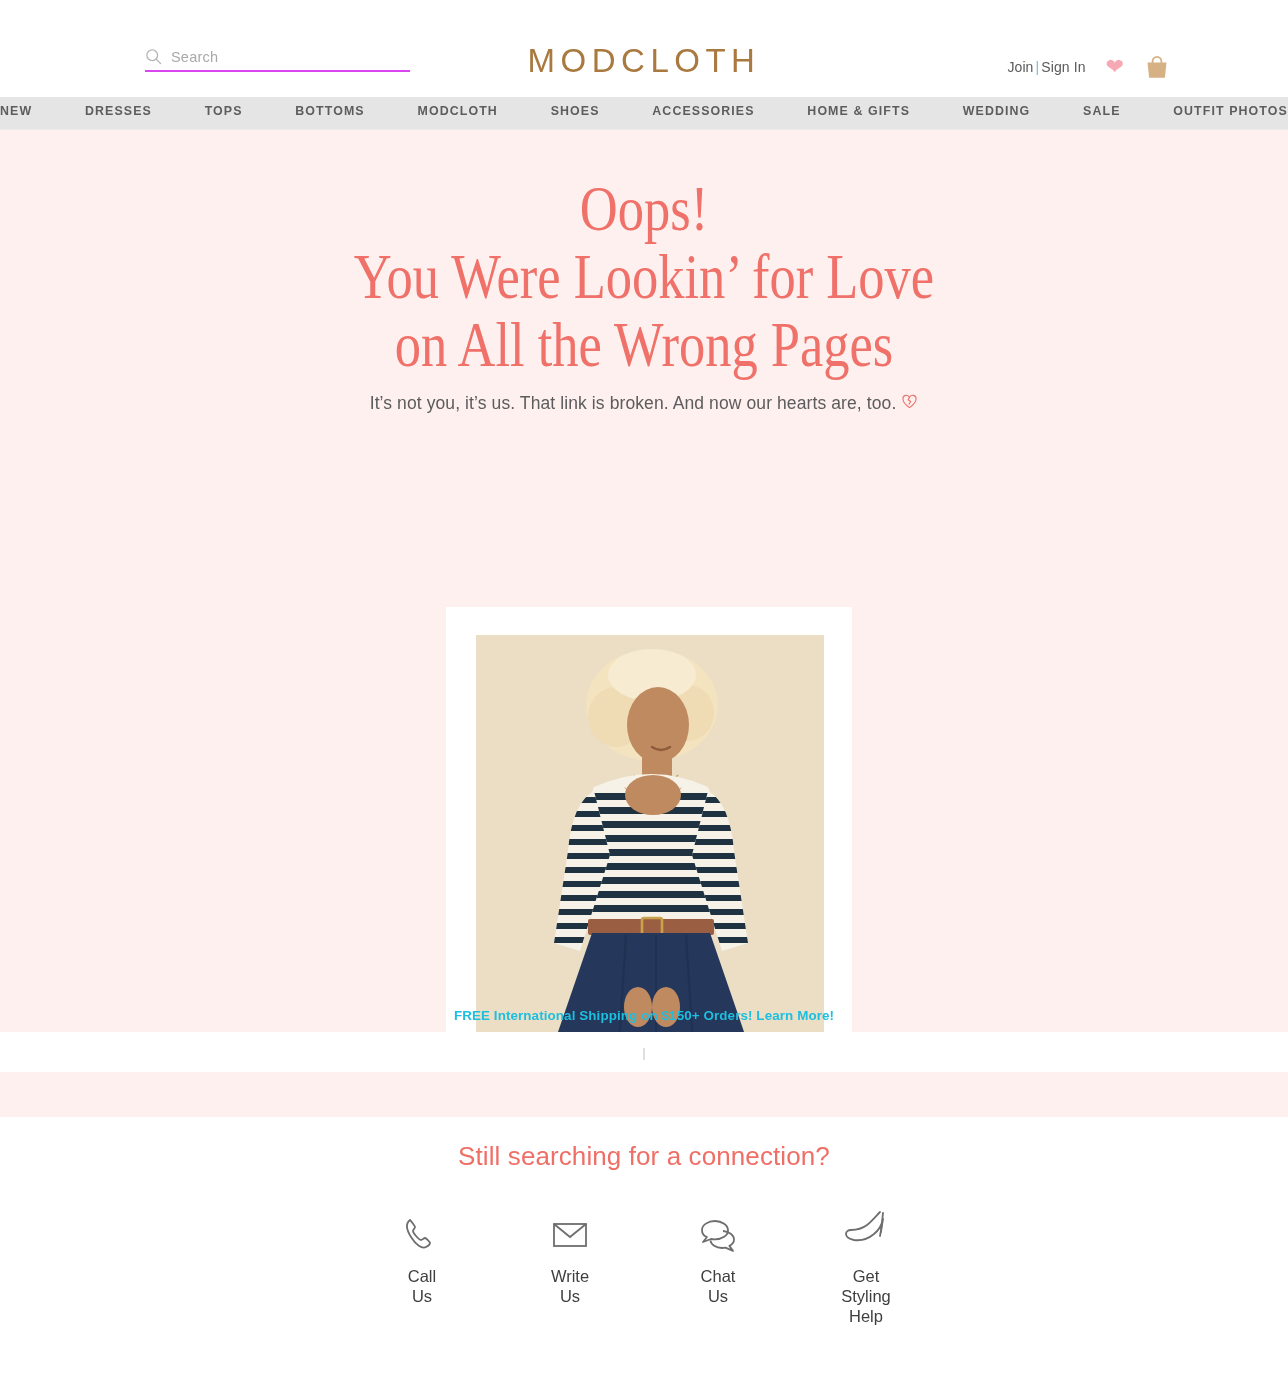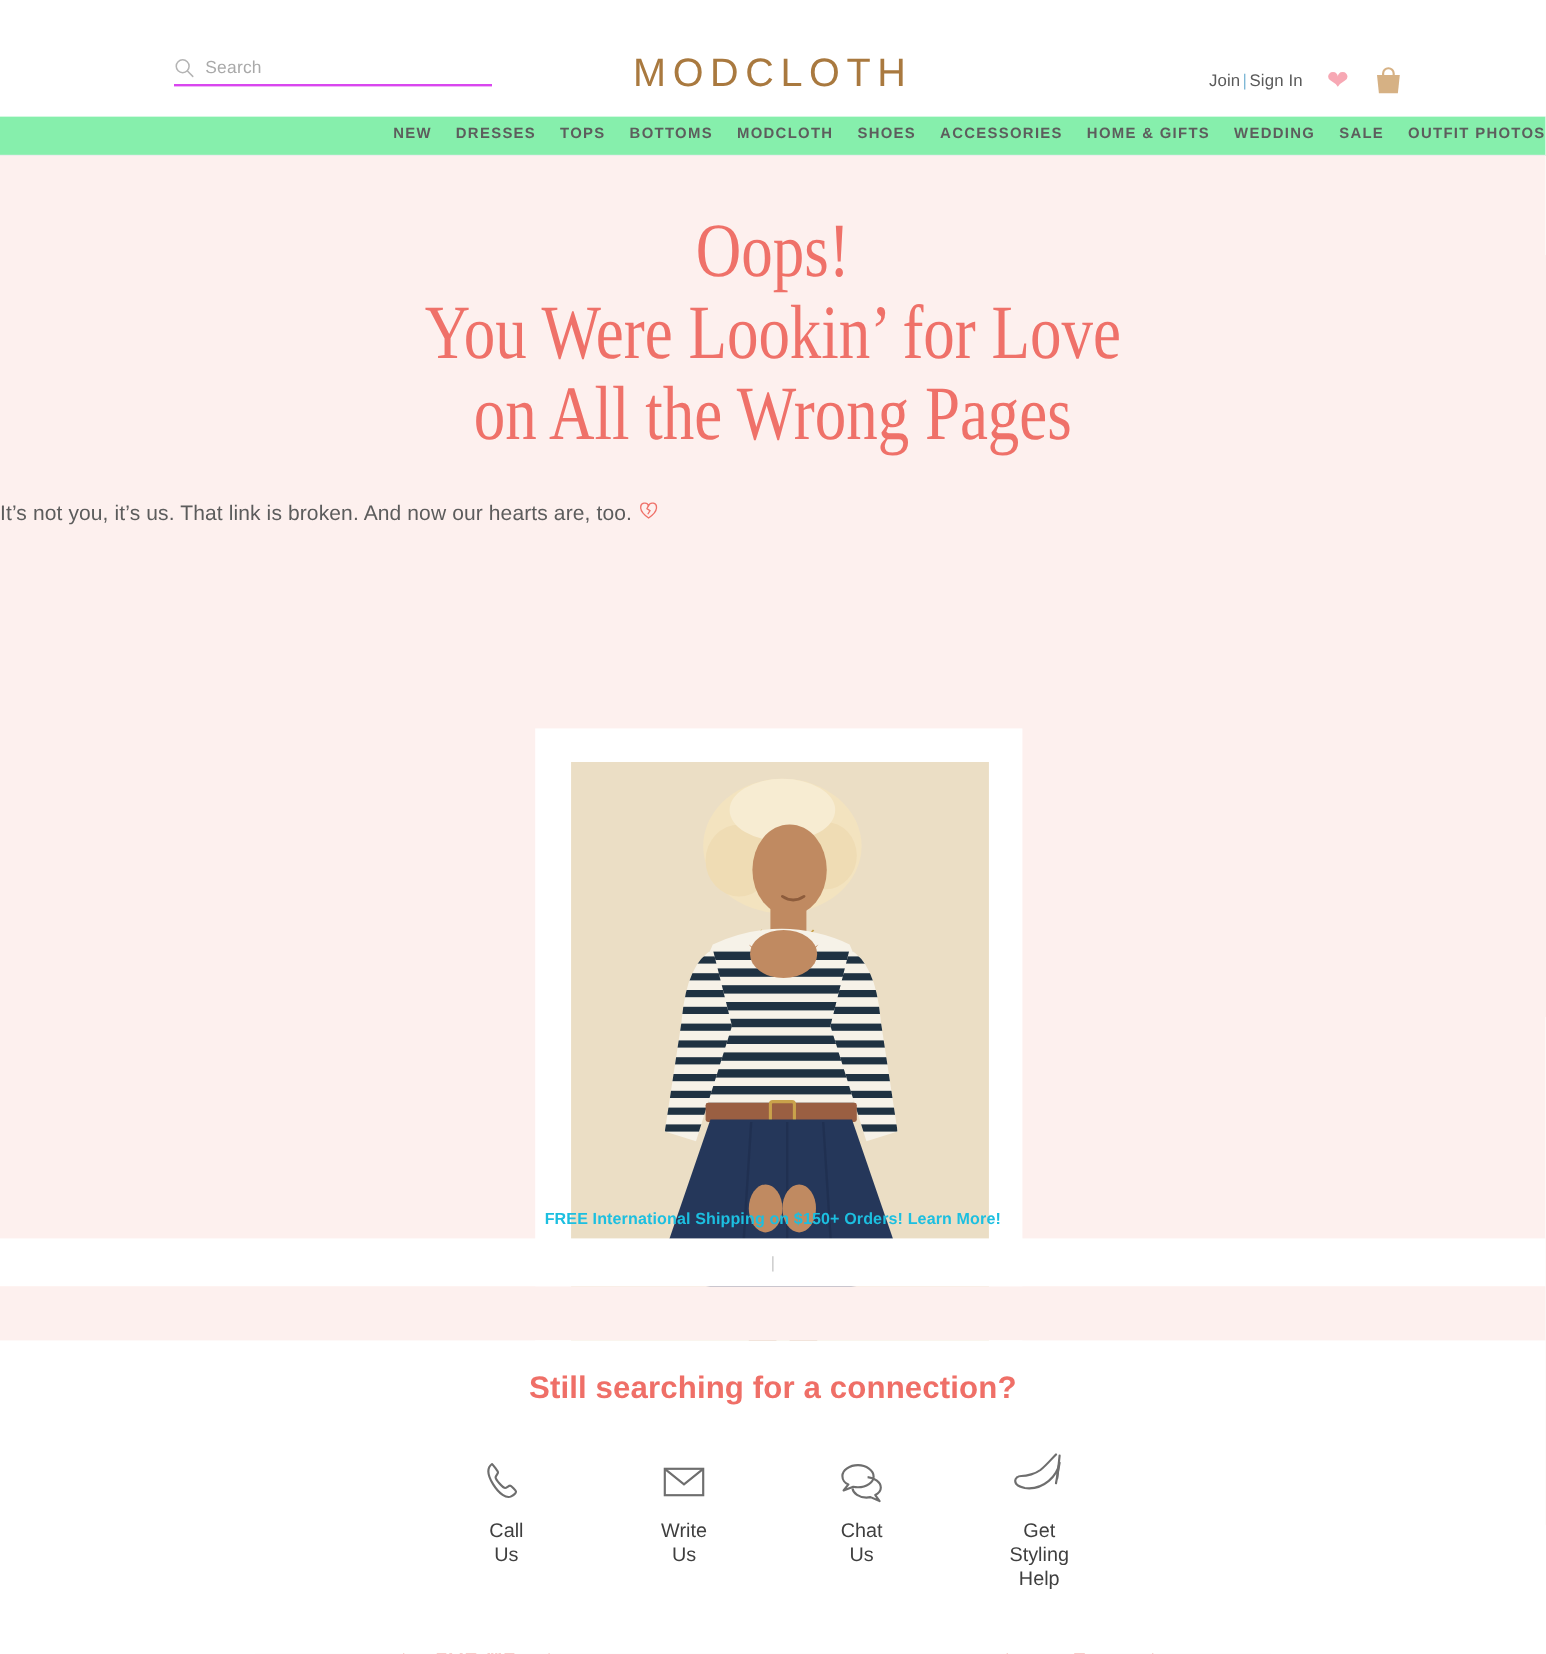--- a/index.html
+++ b/index.html
@@ -66,24 +66,24 @@
     letter-spacing: .1px;
   }
   .acct-links .sep { color: #7fb8d6; margin: 0 2px; }
   .heart-icon { margin-left: 20px; color: #f7a8b4; font-size: 22px; line-height: 1; }
   .bag-icon { margin-left: 20px; width: 26px; height: 24px; }
 
   
   .nav {
     height: 33px;
     border-bottom: 1px solid #ececec;
-    background: #86efac;
+    background: #e5e5e5;
     display: flex;
     align-items: flex-start;
-    justify-content: flex-end;
+    justify-content: space-between;
     gap: 20px;
     padding-top: 7px;
   }
   .nav-item {
     font-size: 12.4px;
     font-weight: 700;
     letter-spacing: 1.1px;
     color: #5d5d5d;
     cursor: pointer;
     white-space: nowrap;
@@ -99,22 +99,22 @@
   .headline {
     text-align: center;
     font-family: "Liberation Serif", serif;
     color: #ef7169;
     font-size: 64px;
     line-height: 68px;
     font-weight: 400;
     transform: scaleX(.82);
   }
   .subcopy {
-    text-align: left;
-    margin-top: 34px;
+    text-align: center;
+    margin-top: 10px;
     font-size: 17.5px;
     line-height: 29px;
     color: #5c5c5c;
     letter-spacing: .1px;
   }
   .broken-heart {
     display: inline-block;
     color: #ef7169;
     font-size: 17px;
     transform: translateY(1px);
@@ -218,21 +218,21 @@
   .footer {
     position: absolute;
     left: 0; top: 1117px;
     width: 1288px; height: 261px;
     background: #ffffff;
   }
   .footer-title {
     text-align: center;
     margin-top: 24px;
     font-size: 26px;
-    font-weight: 700;
+    font-weight: 400;
     color: #ef6f67;
     letter-spacing: .1px;
   }
   .help-row {
     display: flex;
     justify-content: center;
     align-items: flex-start;
     gap: 30px;
     margin-top: 33px;
   }

